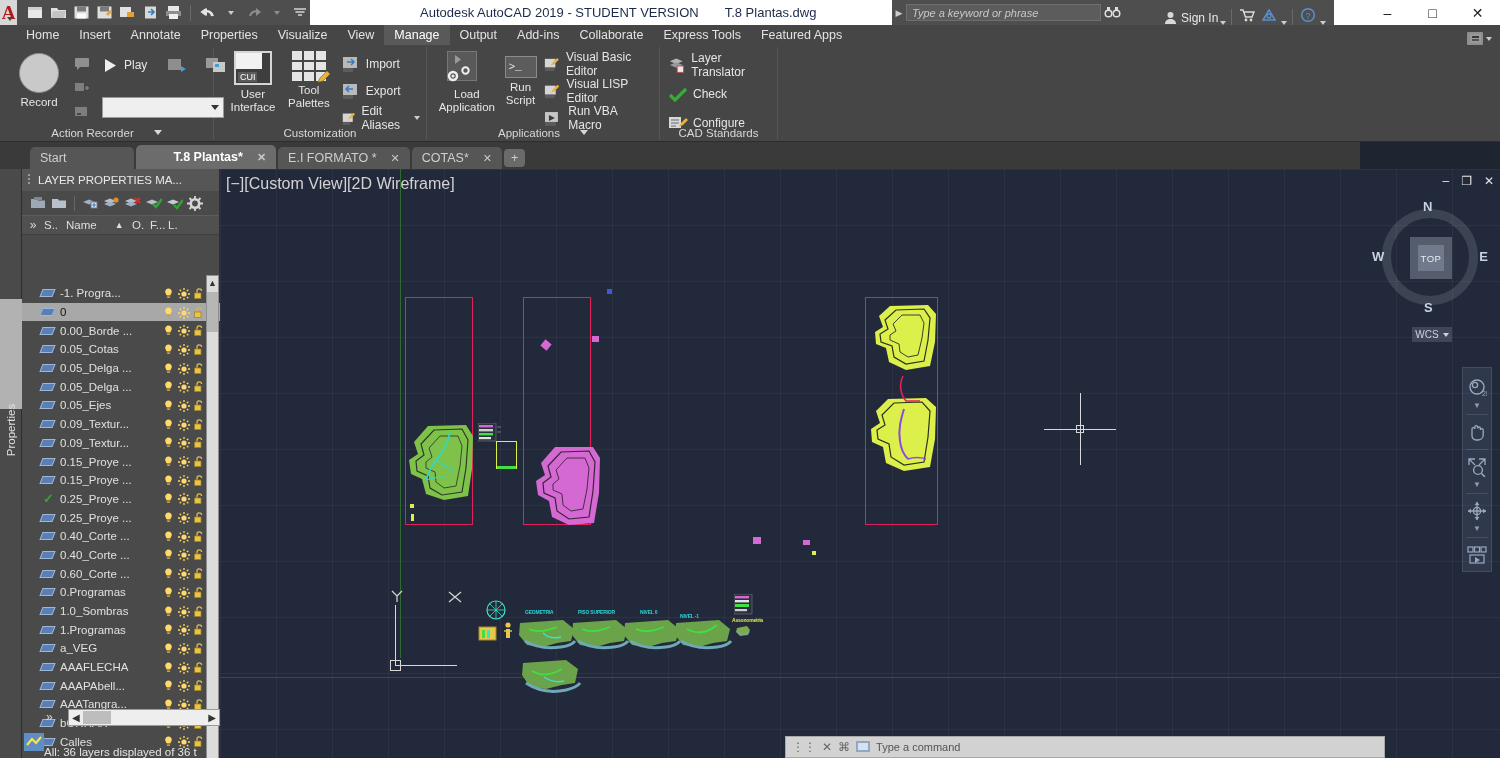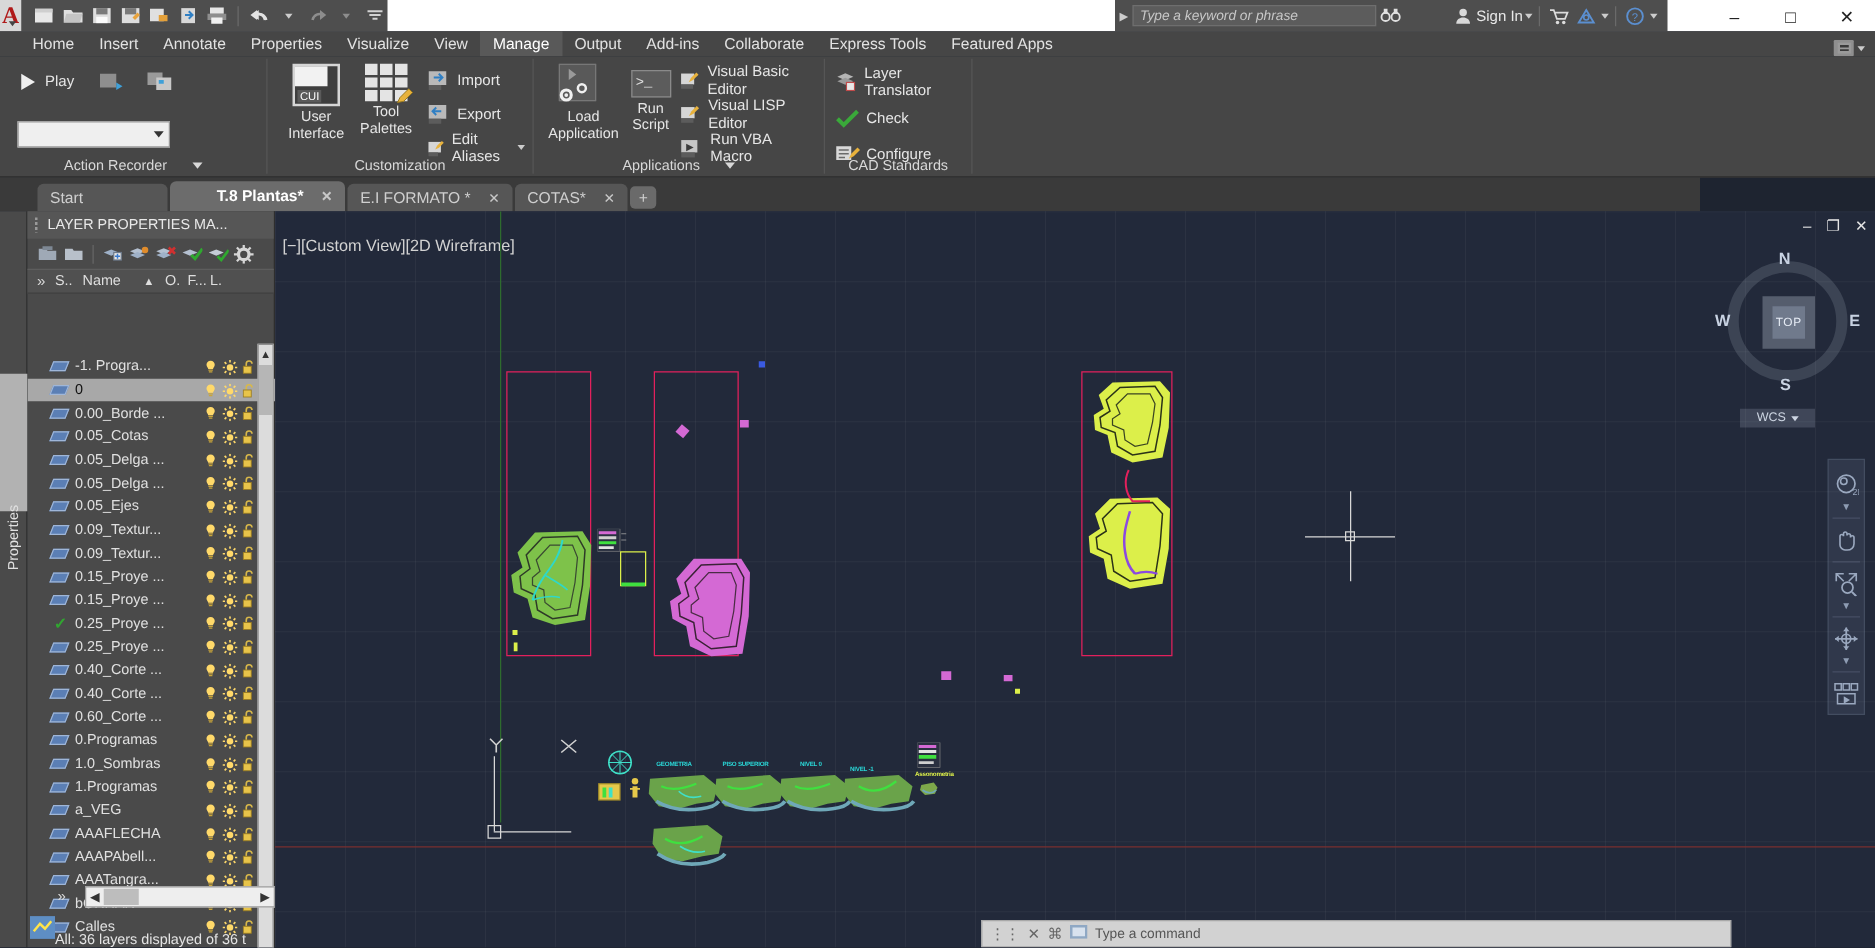--- a/index.html
+++ b/index.html
@@ -48,21 +48,21 @@
   }
   .srch-arrow { width: 14px; color:#ccc; font-size:9px; text-align:center; }
   .srch-box {
     width: 195px; height: 17px; background: #5c5c5c; border: 1px solid #6e6e6e;
     color: #c8c8c8; font-style: italic; font-size: 11px;
     display:flex; align-items:center; padding-left: 5px;
   }
   .binoc { width: 22px; display:flex; align-items:center; justify-content:center; }
   .rightzone {
     position: absolute; right: 166px; top: 0; height: 25px; width: 170px;
-    background: #4e4e4e; display: flex; align-items: center; gap: 2px;
+    background: #4e4e4e; display: flex; align-items: flex-end; gap: 2px;
   }
   .signin { font-size: 12px; color: #e8e8e8; display:flex; align-items:center; gap:4px; }
   .mini-caret { border-left:3px solid transparent;border-right:3px solid transparent;border-top:4px solid #ccc; }
   .vline { width:1px;height:16px;background:#6a6a6a;margin:0 3px; }
   .wbtns {
     position: absolute; right: 0; top: 0; width: 166px; height: 25px;
     display: flex; align-items: center; justify-content: flex-end;
   }
   .wbtn { width: 45px; height: 25px; display:flex;align-items:center;justify-content:center;
           color:#222; font-size: 14px; }
@@ -216,21 +216,21 @@
   
   .viewport {
     position:absolute; left:220px; top:169px; width:1280px; height:589px;
     background: #22293a;
     background-image:
       linear-gradient(to right, rgba(255,255,255,.045) 1px, transparent 1px),
       linear-gradient(to bottom, rgba(255,255,255,.045) 1px, transparent 1px);
     background-size: 56px 56px;
     overflow: hidden;
   }
-  .vp-label { position:absolute; left:6px; top:20px; font-size:13px; color:#d2d2d2; }
+  .vp-label { position:absolute; left:6px; top:6px; font-size:16px; color:#d2d2d2; }
   .vp-wbtns { position:absolute; right:6px; top:5px; display:flex; gap:12px;
               font-size:12px; color:#e6e6e6; }
   .greenaxis { position:absolute; left:180px; top:0; width:1px; height:489px; background:#2e6b2e; }
   .redaxis { position:absolute; left:0; top:508px; width:1280px; height:1px; background:#7a2f2f; }
 
   .crosshair { position:absolute; left:860px; top:260px; width:0; height:0; }
   .crosshair .h { position:absolute; left:-36px; top:0; width:72px; height:1px; background:#d8d8d8; }
   .crosshair .v { position:absolute; left:0; top:-36px; width:1px; height:72px; background:#d8d8d8; }
   .crosshair .sq { position:absolute; left:-4px; top:-4px; width:8px;height:8px;
                    border:1px solid #d8d8d8; }
@@ -254,21 +254,21 @@
     font-size:9.5px; color:#e6ecf5; letter-spacing:.5px;
   }
   .navcube .top i { width:26px;height:26px;background:rgba(175,190,212,.30);
                     display:flex;align-items:center;justify-content:center;font-style:normal; }
   .navcube .n, .navcube .s, .navcube .e, .navcube .w {
     position:absolute; font-size:13px; font-weight:bold; color:#c8d2e2;
   }
   .navcube .n { left:53px; top:2px; } .navcube .s { left:54px; bottom:2px; }
   .navcube .w { left:2px; top:52px; } .navcube .e { right:2px; top:52px; }
   .wcs {
-    position:absolute; right:48px; top:158px; width:60px; height:15px;
+    position:absolute; right:48px; top:158px; width:40px; height:15px;
     background: rgba(180,190,208,.20); display:flex; align-items:center; justify-content:center;
     gap:4px; font-size:10px; color:#cdd5e2;
   }
   .wcs .cv { border-left:3px solid transparent;border-right:3px solid transparent;border-top:4px solid #cdd5e2; }
 
   .navbar {
     position:absolute; right:8px; top:198px; width:30px; height:205px;
     background: rgba(150,165,190,.13); border:1px solid rgba(170,185,210,.16);
     display:flex; flex-direction:column; align-items:center; padding-top:8px; gap:3px;
   }
@@ -364,20 +364,24 @@
             <span class="mini-caret" style="border-top-color:#8d8d8d"></span>
           </div>
         <div class="qicon">
           <svg width="14" height="11" viewBox="0 0 14 11">
               <path d="M1 2h12M2.5 5h9M5 8h4" stroke="#d4d4d4" stroke-width="1.5"></path>
             </svg>
         </div>
       </div>
     </div>
 
+    <div class="title-text">
+      <span>Autodesk AutoCAD 2019 - STUDENT VERSION</span>
+      <span>T.8 Plantas.dwg</span>
+    </div>
 
     <div class="searchzone">
       <div class="srch-arrow">▶</div>
       <div class="srch-box">Type a keyword or phrase</div>
       <div class="binoc">
         <svg width="17" height="13" viewBox="0 0 17 13">
             <circle cx="4.5" cy="7.5" r="3.3" stroke="#dfdfdf" stroke-width="1.5" fill="none"></circle>
             <circle cx="12.5" cy="7.5" r="3.3" stroke="#dfdfdf" stroke-width="1.5" fill="none"></circle>
             <rect x="3" y="1" width="3" height="4" fill="#dfdfdf"></rect>
             <rect x="11" y="1" width="3" height="4" fill="#dfdfdf"></rect>
@@ -448,20 +452,46 @@
           </svg>
       </div>
       <span class="mini-caret"></span>
     </div>
   </div>
 
   <div class="ribbon">
 
     <div class="rpanel" style="width:213px">
       <div class="pcontent">
+        <div style="display:flex;align-items:flex-start;gap:4px;padding-left:6px;padding-top:2px">
+          <div class="bigbtn" style="width:54px">
+            <div class="circ-record"></div>
+            <span class="lbl">Record</span>
+          </div>
+          <div style="display:flex;flex-direction:column;gap:2px;padding-top:2px">
+            <div class="icnbox">
+              <svg width="16" height="14" viewBox="0 0 16 14">
+                  <rect x="1" y="1" width="14" height="9" rx="1" fill="#8f8f8f"></rect>
+                  <path d="M3 10l0 3 3-3z" fill="#8f8f8f"></path>
+                </svg>
+            </div>
+            <div class="icnbox">
+              <svg width="16" height="14" viewBox="0 0 16 14">
+                  <rect x="1" y="2" width="9" height="8" fill="#7e7e7e"></rect>
+                  <path d="M11 7h4M13 5v4" stroke="#7e7e7e" stroke-width="1.6"></path>
+                </svg>
+            </div>
+            <div class="icnbox">
+              <svg width="16" height="14" viewBox="0 0 16 14">
+                  <rect x="1" y="2" width="12" height="9" fill="#7e7e7e"></rect>
+                  <path d="M3 9h4" stroke="#2b2b2b" stroke-width="1.3"></path>
+                </svg>
+            </div>
+          </div>
+        </div>
         <div style="display:flex;flex-direction:column;padding-left:8px;padding-top:4px;gap:20px">
           <div class="smallrow">
             <svg width="17" height="15" viewBox="0 0 17 15">
                 <path d="M3 1l11 6.5L3 14z" fill="#efefef"></path>
               </svg>
             <span>Play</span>
             <div style="width:10px"></div>
             <svg width="22" height="17" viewBox="0 0 22 17">
                 <rect x="1" y="2" width="13" height="11" fill="#8e8e8e"></rect>
                 <path d="M14 9l5 3-5 3z" fill="#3fa0d8"></path>

